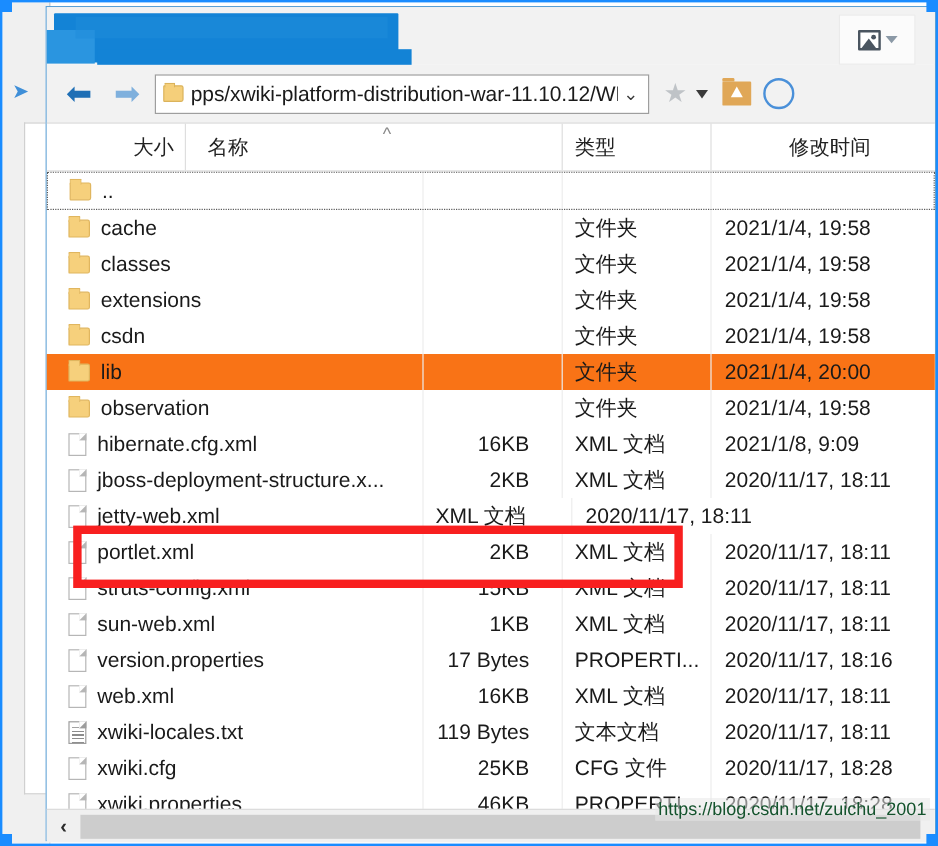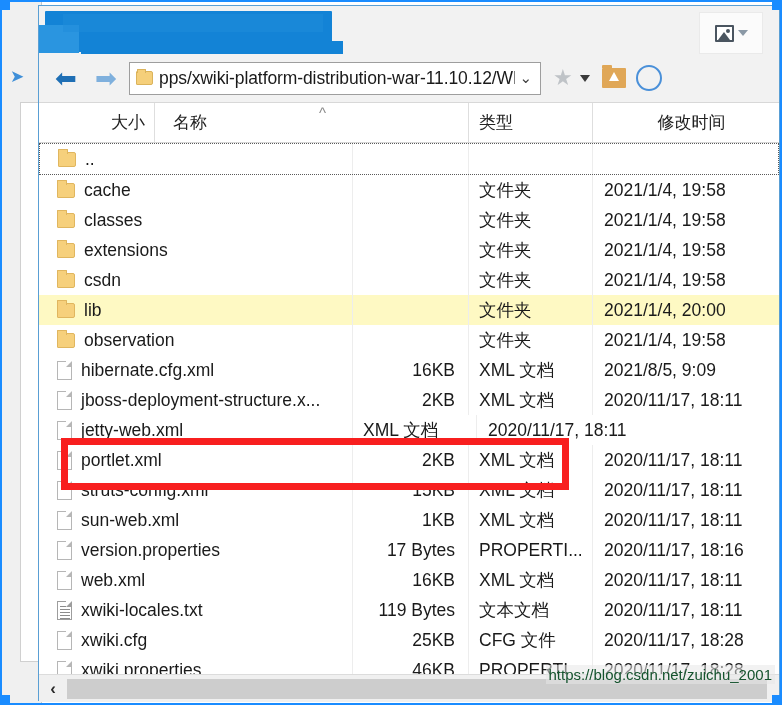--- a/index.html
+++ b/index.html
@@ -184,29 +184,29 @@
   .c-date { width: 186px; padding-left: 11px; justify-content: center; }
   .sort-caret {
     position: absolute; left: 164px; top: 1px;
     font-size: 15px; color: #8a8a8a;
   }
 
   .row {
     display: flex; height: 30px; align-items: center;
     font-size: 17.5px; color: #1a1a1a;
   }
-  .row.alt { background: #fef9c3; }
+  .row.alt { background: #f97316; }
   .row.focus {
     border: 1px dotted #5a5a5a;
     height: 32px;
   }
   .cell { height: 100%; display: flex; align-items: center; }
   .cell-sep { border-right: 1px solid #ededed; }
   .cell-name { width: 314px; padding-left: 18px; gap: 9px; }
-  .cell-size { width: 116px; justify-content: flex-end; padding-right: 13px; text-align: center; }
+  .cell-size { width: 116px; justify-content: flex-end; padding-right: 27px; text-align: center; }
   .cell-type { width: 124px; padding-left: 10px; text-align: right; }
   .cell-date { width: 186px; padding-left: 11px; }
 
   .ico-folder {
     width: 18px; height: 15px; flex: 0 0 auto; position: relative;
     background: #f6d07c; border: 1px solid #e0b65f; border-radius: 1px 2px 2px 1px;
   }
   .ico-folder::before {
     content: ""; position: absolute; left: -1px; top: -4px; width: 8px; height: 4px;
     background: #f6d07c; border: 1px solid #e0b65f; border-bottom: none;
@@ -386,21 +386,21 @@
             <div class="cell cell-sep cell-type">文件夹</div>
             <div class="cell cell-date">2021/1/4, 19:58</div>
           </div>
           <div class="row">
             <div class="cell cell-sep cell-name">
               <span class="ico-doc"></span>
               <span>hibernate.cfg.xml</span>
             </div>
             <div class="cell cell-sep cell-size">16KB</div>
             <div class="cell cell-sep cell-type">XML 文档</div>
-            <div class="cell cell-date">2021/8/5, 9:09</div>
+            <div class="cell cell-date">2021/1/8, 9:09</div>
           </div>
           <div class="row">
             <div class="cell cell-sep cell-name">
               <span class="ico-doc"></span>
               <span>jboss-deployment-structure.x...</span>
             </div>
             <div class="cell cell-sep cell-size">2KB</div>
             <div class="cell cell-sep cell-type">XML 文档</div>
             <div class="cell cell-date">2020/11/17, 18:11</div>
           </div>

